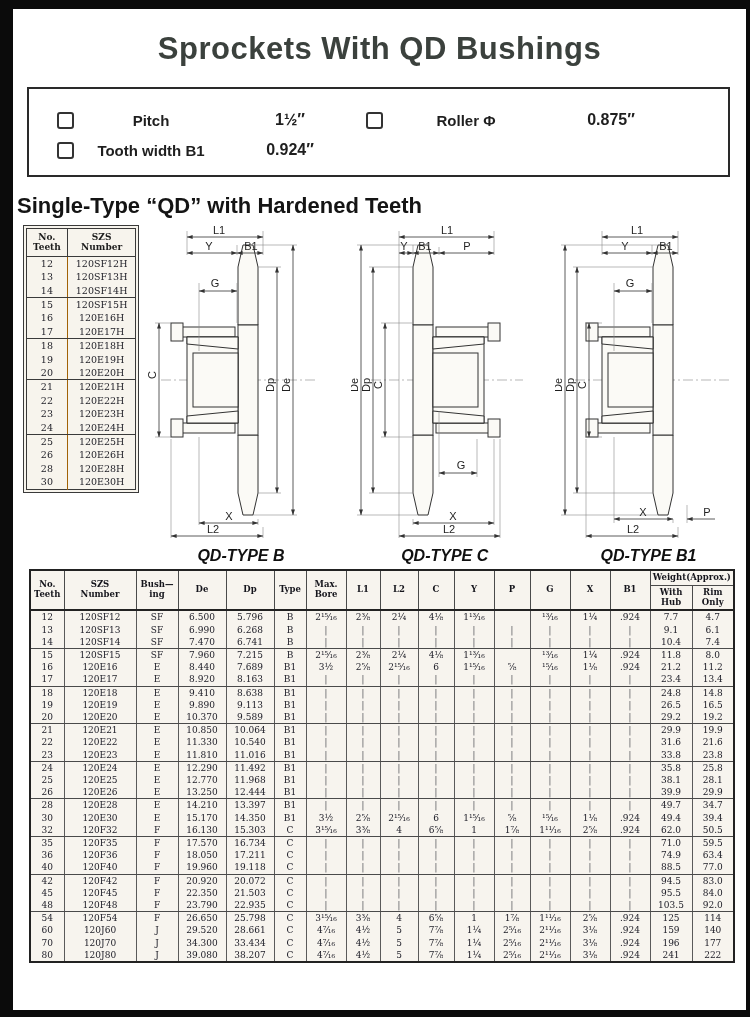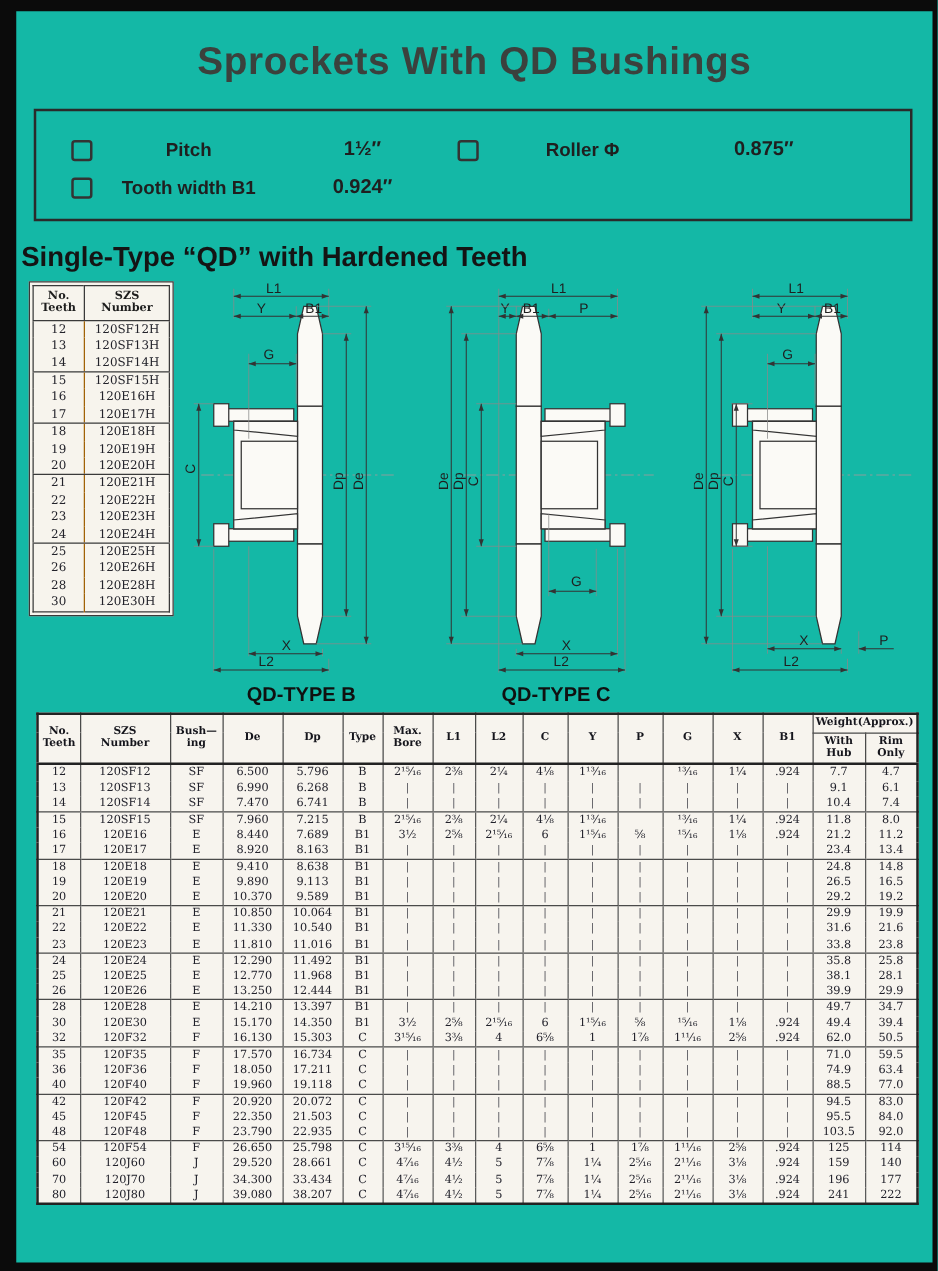--- a/index.html
+++ b/index.html
@@ -1,17 +1,17 @@
 <!DOCTYPE html>
 <html><head>
 <meta charset="utf-8">
 <style>
   html,body{margin:0;padding:0;}
   body{width:750px;height:1017px;background:#0b0b0b;position:relative;font-family:"Liberation Serif",serif;}
-  .page{position:absolute;top:9px;left:13px;right:4px;bottom:7px;background:#14b8a6;overflow:hidden;}
+  .page{position:absolute;top:9px;left:13px;right:4px;bottom:7px;background:#ffffff;overflow:hidden;}
   .page-title{text-align:center;font-family:"Liberation Sans",sans-serif;font-weight:bold;
     font-size:31px;color:#3b413d;margin-top:22px;letter-spacing:0.5px;}
   .spec-box{margin:20px 16px 0 14px;border:2px solid #2a2a2a;padding:10px 0 16px 28px;text-align:center;}
   .spec-row{display:flex;align-items:center;font-family:"Liberation Sans",sans-serif;
     font-weight:bold;font-size:15px;color:#1f1f1f;margin-top:12px;}
   .checkbox{width:13px;height:13px;border:2px solid #333;border-radius:3px;margin-right:14px;flex:none;}
   .spec-label{width:126px;}
   .spec-value{width:152px;font-size:16px;}
   .spec-label2{width:138px;}
   .section-title{font-family:Liberation Sans, sans-serif;font-weight:bold;font-size:22px;
@@ -23,21 +23,21 @@
   .htable th{font-size:9px;font-weight:bold;color:#1d1d1d;white-space:pre-line;line-height:1.15;
     padding:3px 6px;border-bottom:1.5px solid #3a3a3a;font-family:"DejaVu Serif",serif;}
   .htable th+th{border-left:1px solid #3a3a3a;}
   .htable td{font-size:9.5px;color:#22222a;text-align:center;height:13.4px;line-height:13.4px;
     padding:0 8px;font-family:"DejaVu Serif",serif;}
   .htable td+td{border-left:1px solid #a16207;}
   .htable tr.grp td{border-bottom:1px solid #3a3a3a;}
   
   .drawings{display:flex;flex:1;justify-content:space-between;padding-left:8px;}
   .drawing{width:187px;flex:none;}
-  .caption{font-family:"Liberation Sans",sans-serif;font-weight:bold;
+  .caption{font-family:"Liberation Sans",sans-serif;font-style:italic;font-weight:bold;
     font-size:16px;text-align:center;color:#101010;margin-top:4px;}
   svg .part{stroke:#333;stroke-width:1;fill:#fbfaf6;}
   svg .dim{stroke:#333;stroke-width:0.8;}
   svg .ext{stroke:#8a8a8a;stroke-width:0.6;}
   svg .cl{stroke:#9a9a9a;stroke-width:0.7;stroke-dasharray:10 3 2 3;}
   svg text{font-family:"Liberation Sans",sans-serif;font-size:11px;fill:#1f1f1f;}
   
   .mtable-wrap{margin:4px 16px 0 16px;}
   .mtable{border-collapse:collapse;border:2px solid #222;table-layout:fixed;width:706px;background:#f7f4ee;}
   .mtable th{font-family:"DejaVu Serif",serif;font-size:8.5px;font-weight:bold;color:#15151c;
@@ -352,20 +352,21 @@
           <line class="dim" x1="59" y1="294" x2="118" y2="294" marker-start="url(#ad)" marker-end="url(#ad)"></line>
           <text x="88" y="291" text-anchor="middle">X</text>
           <line class="ext" x1="132" y1="280" x2="132" y2="298"></line>
           <line class="dim" x1="132" y1="294" x2="160" y2="294" marker-start="url(#ad)"></line>
           <text x="152" y="291" text-anchor="middle">P</text>
           <line class="ext" x1="31" y1="214" x2="31" y2="313"></line>
             <line class="ext" x1="123" y1="302" x2="123" y2="313"></line>
           <line class="dim" x1="31" y1="311" x2="123" y2="311" marker-start="url(#ad)" marker-end="url(#ad)"></line>
           <text x="78" y="308" text-anchor="middle">L2</text>
         </svg>
+        <div class="caption">QD-TYPE B1</div>
       </div>
 
     </div>
   </div>
 
 
   <div class="mtable-wrap">
     <table class="mtable">
       <colgroup>
         <col style="width:34px">

